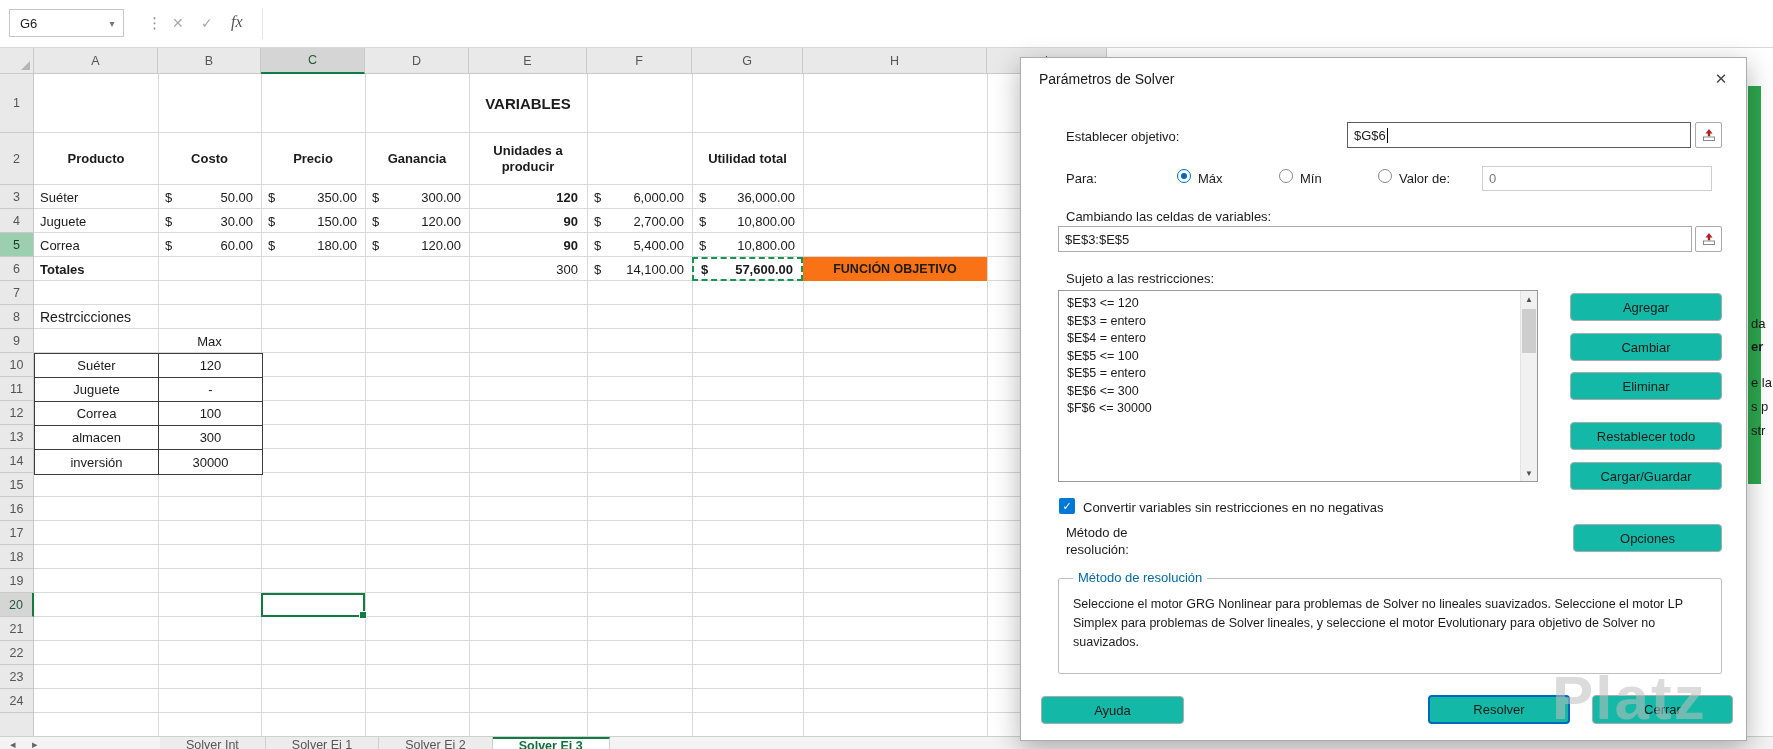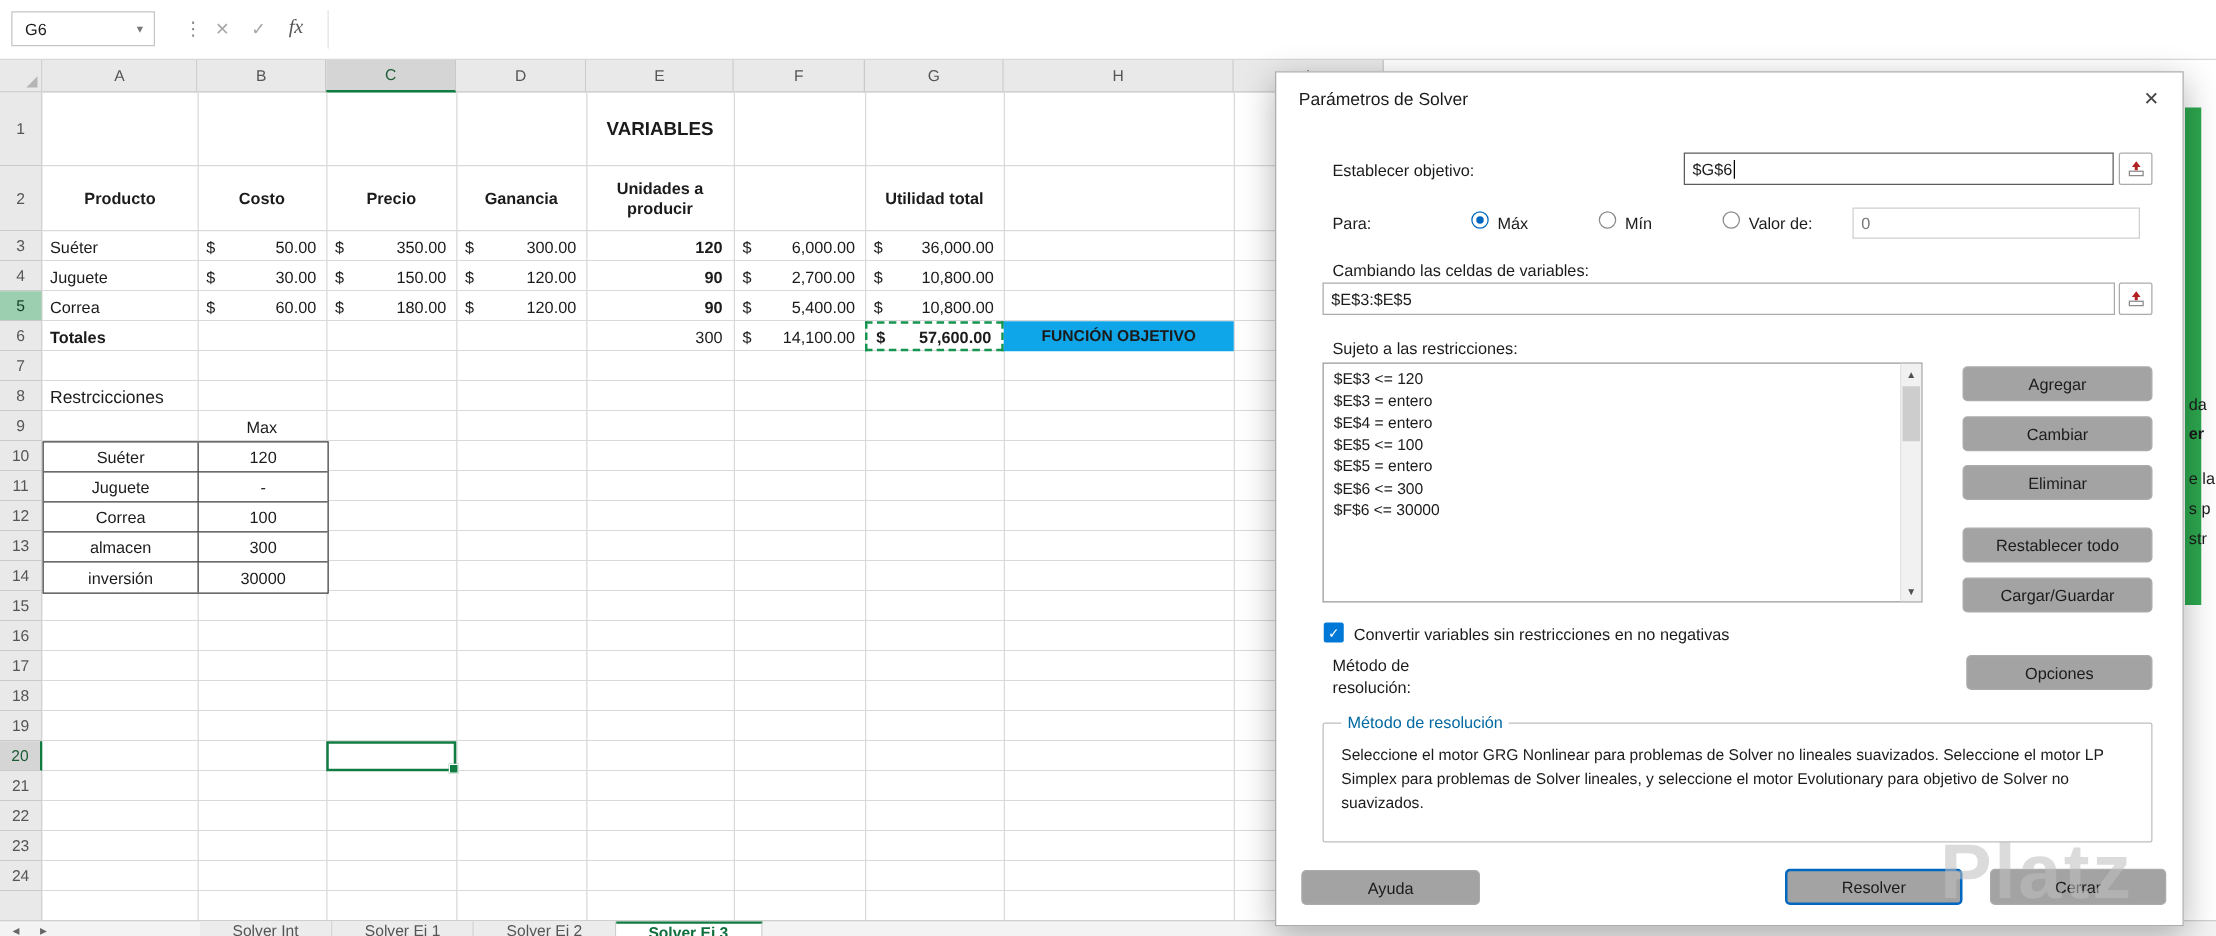--- a/index.html
+++ b/index.html
@@ -38,21 +38,21 @@
 
   
   .cell{position:absolute;height:24px;display:flex;align-items:center;font-size:13px;color:#1b1b1b;box-sizing:border-box;background:transparent;}
   .name{padding-left:6px;}
   .acc{justify-content:space-between;padding:0 8px 0 7px;}
   .right{justify-content:flex-end;padding-right:9px;}
   .center{justify-content:center;text-align:center;}
   .bold{font-weight:700;}
   .wrap{line-height:1.25;}
   .ants{border:2px dashed #15954F;}
-  .objcell{background:#0ea5e9;font-weight:700;font-size:12.5px;justify-content:center;}
+  .objcell{background:#f97316;font-weight:700;font-size:12.5px;justify-content:center;}
   .rtable{position:absolute;left:34px;top:353px;display:grid;grid-template-columns:124px 103px;grid-auto-rows:24px;border:1px solid #3c3c3c;box-sizing:border-box;background:#fff;}
   .rcell{box-sizing:border-box;border-right:1px solid #3c3c3c;border-bottom:1px solid #3c3c3c;display:flex;align-items:center;justify-content:center;font-size:13px;color:#1b1b1b;}
   .rcell:nth-child(2n){border-right:none;}
   .rcell:nth-child(n+9){border-bottom:none;}
   .active-cell{position:absolute;left:261px;top:593px;width:104px;height:24px;border:2px solid #107C41;box-sizing:border-box;}
   .active-cell::after{content:"";position:absolute;right:-4px;bottom:-4px;width:6px;height:6px;background:#107C41;border:1px solid #fff;}
   .frag{position:absolute;left:1751px;height:20px;font-size:13px;color:#1b1b1b;white-space:nowrap;}
   .green-strip{position:absolute;left:1748px;top:86px;width:13px;height:398px;background:#2DA84F;}
 
   
@@ -70,21 +70,21 @@
   .radio.sel{border:1px solid #0067C0;}
   .radio.sel::after{content:"";position:absolute;left:3px;top:3px;width:6px;height:6px;border-radius:50%;background:#0067C0;}
   .listbox{position:absolute;left:37px;top:232px;width:480px;height:192px;box-sizing:border-box;border:1px solid #999;background:#fff;}
   .list-items{position:absolute;left:0;top:4px;right:17px;bottom:0;padding-left:8px;overflow:hidden;}
   .constraint{line-height:17.5px;font-size:12.5px;color:#1b1b1b;white-space:nowrap;}
   .scrollbar{position:absolute;right:0;top:0;width:17px;height:100%;background:#F1F1F1;border-left:1px solid #E3E3E3;box-sizing:border-box;}
   .sb-up,.sb-down{position:absolute;left:0;width:100%;height:16px;display:flex;align-items:center;justify-content:center;font-size:8px;color:#505050;}
   .sb-up{top:0;}
   .sb-down{bottom:0;}
   .sb-thumb{position:absolute;left:1px;top:18px;width:14px;height:44px;background:#CDCDCD;}
-  .btn{position:absolute;box-sizing:border-box;background:#a3a3a3;border:1px solid #ABABAB;border-radius:4px;display:flex;align-items:center;justify-content:center;font-size:13px;color:#1b1b1b;}
+  .btn{position:absolute;box-sizing:border-box;background:#14b8a6;border:1px solid #ABABAB;border-radius:4px;display:flex;align-items:center;justify-content:center;font-size:13px;color:#1b1b1b;}
   .btn.primary{border:2px solid #0067C0;}
   .checkbox{position:absolute;left:38px;top:440px;width:16px;height:16px;background:#0078D7;border-radius:2px;display:flex;align-items:center;justify-content:center;color:#fff;font-size:11px;}
   .combo{position:absolute;left:174px;top:466px;width:366px;height:28px;box-sizing:border-box;border:1px solid #ABABAB;background:#fff;display:flex;align-items:center;}
   .combo-text{flex:1;padding-left:8px;font-size:13px;color:#1b1b1b;}
   .combo-chev{width:24px;height:100%;border-left:1px solid #ABABAB;display:flex;align-items:center;justify-content:center;color:#444;font-size:11px;box-sizing:border-box;}
   .groupbox{position:absolute;left:37px;top:520px;width:664px;height:96px;box-sizing:border-box;border:1px solid #BEBEBE;border-radius:2px;}
   .grouplegend{position:absolute;left:14px;top:-9px;background:#fff;padding:0 5px;font-size:13px;color:#0369a1;}
   .groupdesc{padding:16px 16px 0 14px;font-size:12.5px;line-height:1.5;color:#1b1b1b;}
 
   

